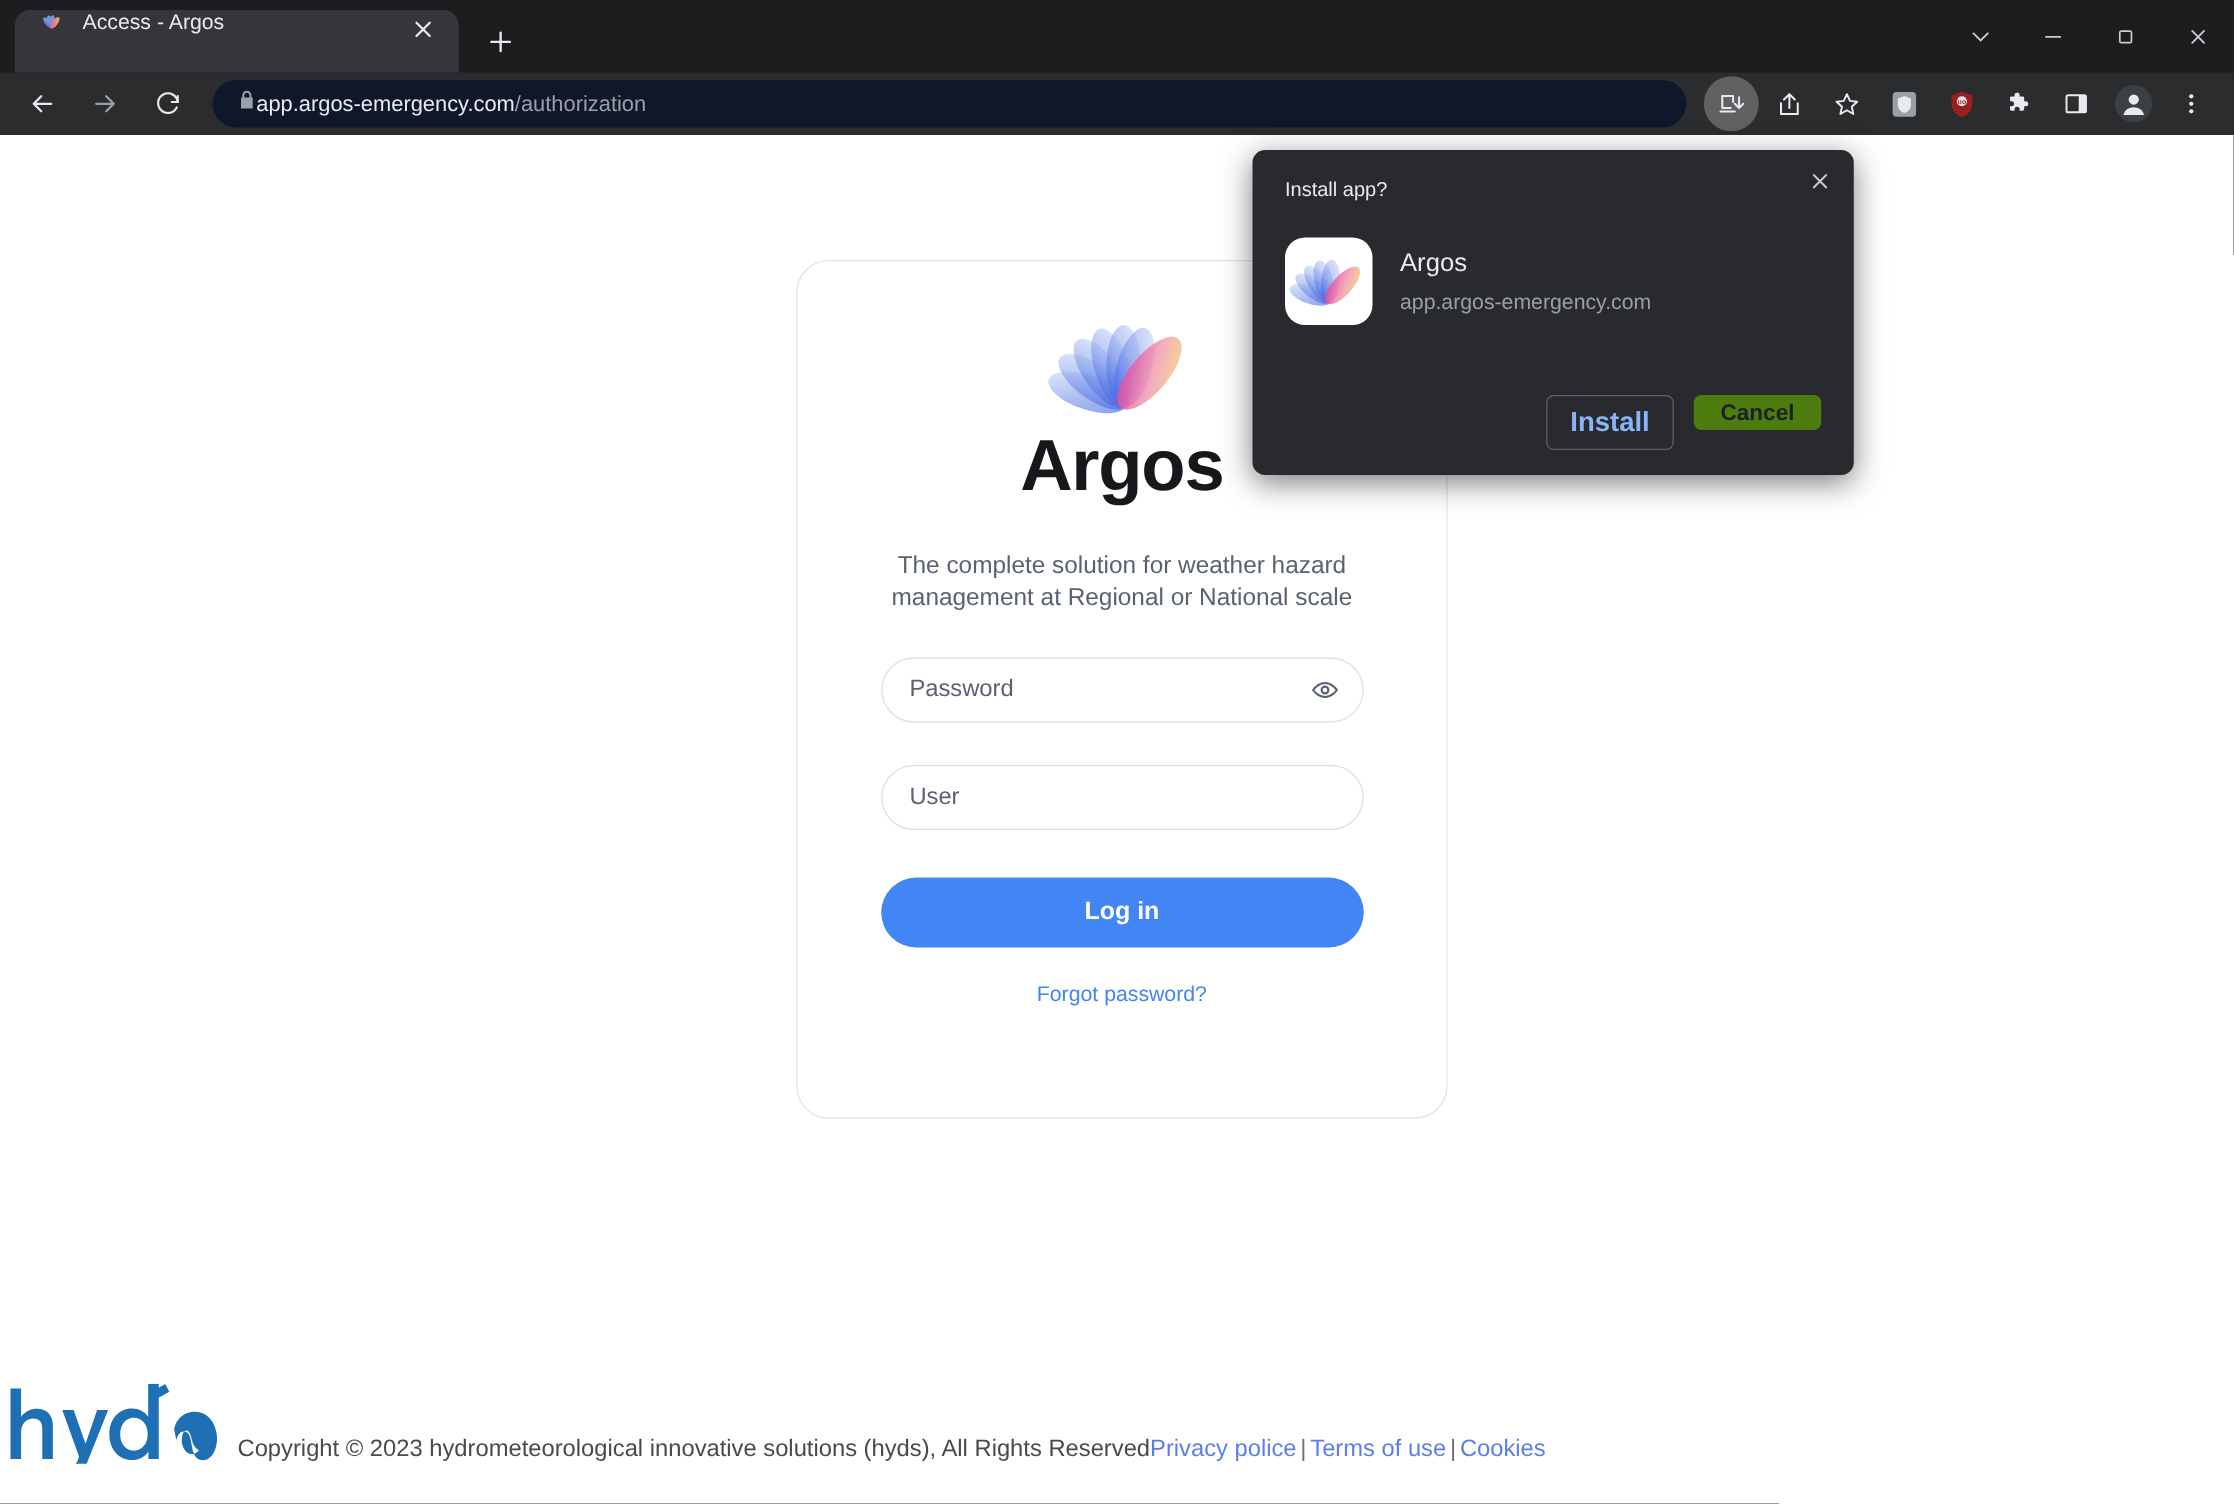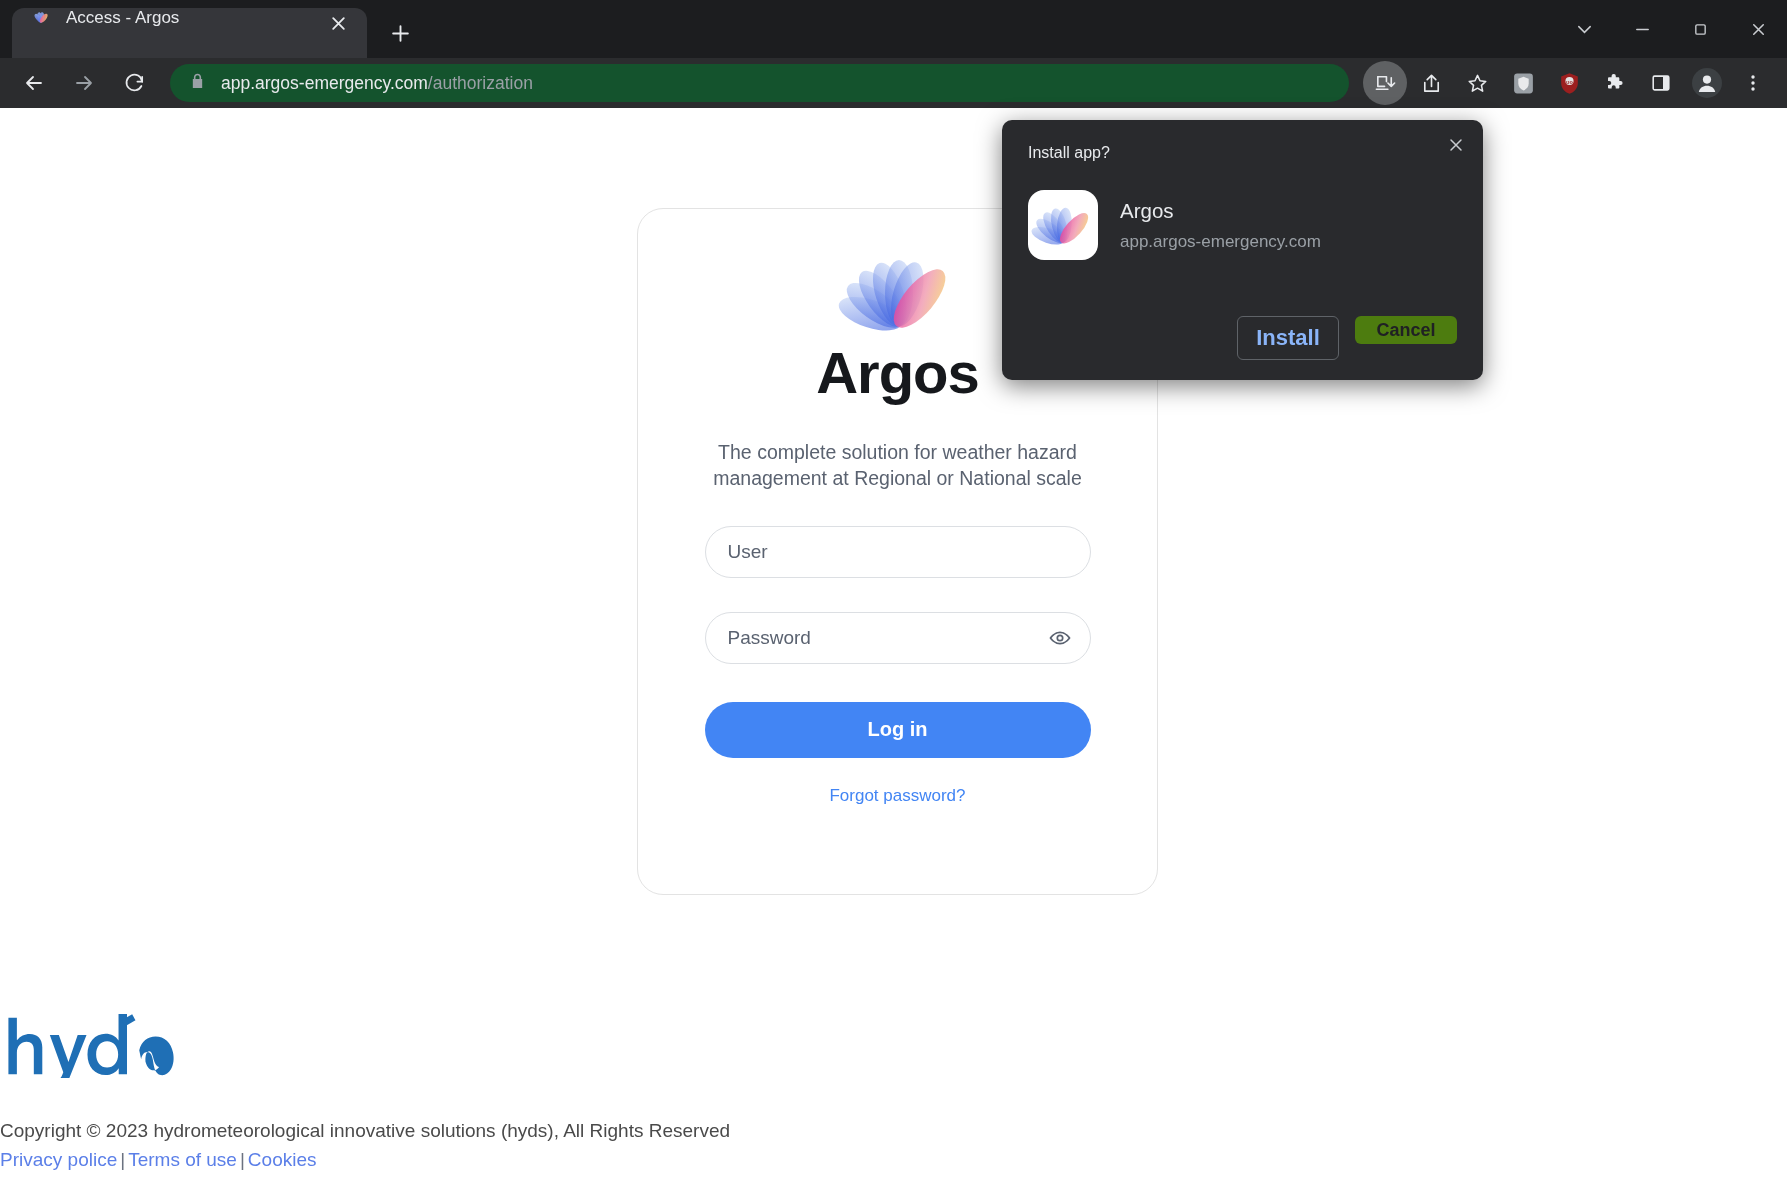--- a/index.html
+++ b/index.html
@@ -56,24 +56,23 @@
     padding: 0 12px;
     gap: 6px;
   }
   .navbtn {
     width: 44px; height: 44px; flex: none;
     display: flex; align-items: center; justify-content: center;
     border-radius: 50%;
   }
   .omnibox {
     flex: 1; height: 38px; margin: 0 8px;
-    background: #14532d; border-radius: 19px;
+    background: #0f172a; border-radius: 19px;
     display: flex; align-items: center;
     padding: 0 14px 0 20px;
-    gap: 16px;
   }
   .omni-url { font-size: 17.5px; color: #e8eaed; white-space: nowrap; }
   .omni-url .path { color: #9aa0a6; }
   .actions { display: flex; align-items: center; gap: 2px; }
   .actbtn {
     width: 44px; height: 44px; flex: none;
     display: flex; align-items: center; justify-content: center;
     border-radius: 50%;
   }
   .actbtn.active { background: #5f6163; }
@@ -138,21 +137,21 @@
     color: #fff; font-size: 20px; font-weight: 700;
     font-family: "Liberation Sans", sans-serif;
   }
   .forgot {
     margin-top: 28px;
     font-size: 17px; color: #4285f4; text-decoration: none;
   }
 
   .footer {
     position: absolute; left: 0; right: 0; bottom: 32px;
-    display: flex; flex-direction: column; align-items: flex-start;
+    display: flex; flex-direction: row; align-items: flex-end;
   }
   .hyds-logo { height: 64px; }
   .copyright {
     margin-top: 42px;
     font-size: 19px; color: #4a4a4a; text-align: center;
   }
   .legal { margin-top: 7px; font-size: 19px; text-align: center; color: #7d8490; }
   .legal a { color: #5b7fe8; text-decoration: none; }
   .legal .sep { color: #6b7280; margin: 0 3px; }
 
@@ -379,31 +378,31 @@
               <ellipse cx="0" cy="-32" rx="15" ry="36" fill="url(#pb2)" opacity=".82" transform="rotate(40)"></ellipse>
             </g>
           </svg>
         </span>
         <span class="brand-name">Argos</span>
       </div>
 
       <p class="tagline">The complete solution for weather hazard management at Regional or National scale</p>
 
       <div class="field">
-        <input type="text" placeholder="User" style="">
-      </div>
-
-      <div class="field">
         <input type="password" placeholder="Password" style="">
         <span class="eye-btn">
           <svg width="24" height="24" viewBox="0 0 24 24" fill="none" stroke="#5a6270" stroke-width="1.7">
             <path d="M2.5 12s3.8-5.6 9.5-5.6S21.5 12 21.5 12s-3.8 5.6-9.5 5.6S2.5 12 2.5 12z"></path>
             <circle cx="12" cy="12" r="2.7"></circle>
           </svg>
         </span>
+      </div>
+
+      <div class="field">
+        <input type="text" placeholder="User" style="">
       </div>
 
       <button class="login-btn">Log in</button>
       <a class="forgot" href="#">Forgot password?</a>
     </div>
 
     <div class="footer">
       <span class="hyds-logo">
         <svg viewBox="0 0 200 68" width="190" height="64">
           <g fill="#1f6fb5">

